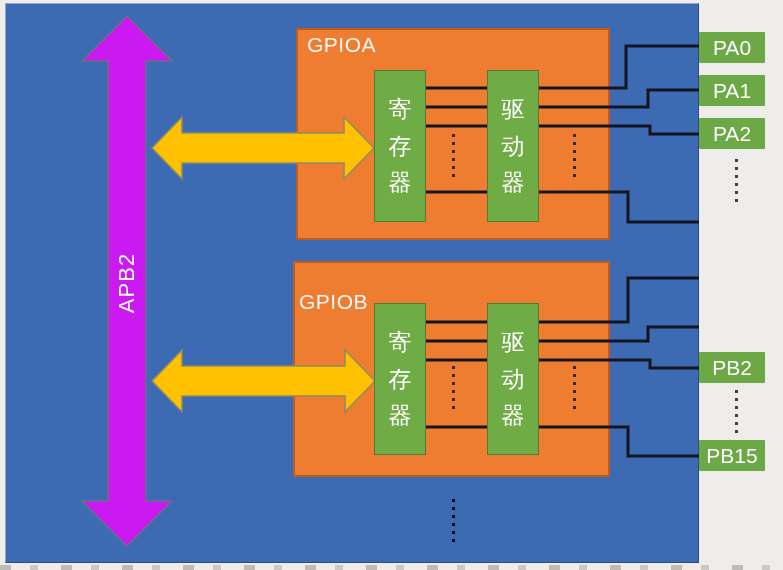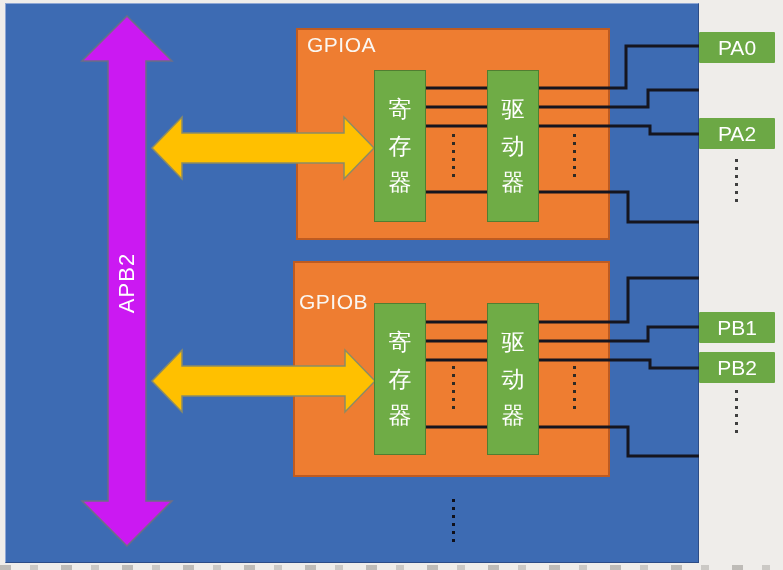--- a/index.html
+++ b/index.html
@@ -33,21 +33,21 @@
     display:flex; align-items:center; justify-content:center;
   }
   .green-block .vlabel{
     white-space:pre-line; text-align:center; color:#fff;
     font-size:23px; line-height:1.6; font-weight:400;
   }
   .reg.a{ left:374px; top:70px; }  .drv.a{ left:487px; top:70px; }
   .reg.b{ left:374px; top:303px; } .drv.b{ left:487px; top:303px; }
 
   .pin-box{
-    position:absolute; left:699px; width:76px; height:31px; background:#6CA845;
+    position:absolute; left:699px; width:66px; height:31px; background:#6CA845;
     z-index:3; display:flex; align-items:center; justify-content:center;
     color:#fff; font-size:21px; border-radius:1px;
   }
   .svg-overlay{ position:absolute; left:0; top:0; z-index:2; pointer-events:none; }
 
   .bus-label-wrap{
     position:absolute; left:127px; top:283px; z-index:3;
     transform:translate(-50%,-50%) rotate(-90deg);
     color:#fff; font-size:22px; letter-spacing:1px; white-space:nowrap;
   }
@@ -114,24 +114,25 @@
 存
 器</div>
   </div>
   <div class="green-block drv b">
     <div class="vlabel">驱
 动
 器</div>
   </div>
 
   <div class="pin-box" style="top:32px">PA0</div>
+  <div class="pin-box" style="top:75px">PA1</div>
   <div class="pin-box" style="top:118px">PA2</div>
 
-  <div class="pin-box" style="top:312px">PB1</div>
   <div class="pin-box" style="top:352px">PB2</div>
+  <div class="pin-box" style="top:440px">PB15</div>
 
   <div class="dots" style="left:452px; top:134px;">
       <span></span>
       <span></span>
       <span></span>
       <span></span>
       <span></span>
       <span></span>
     </div>
   <div class="dots" style="left:573px; top:134px;">

